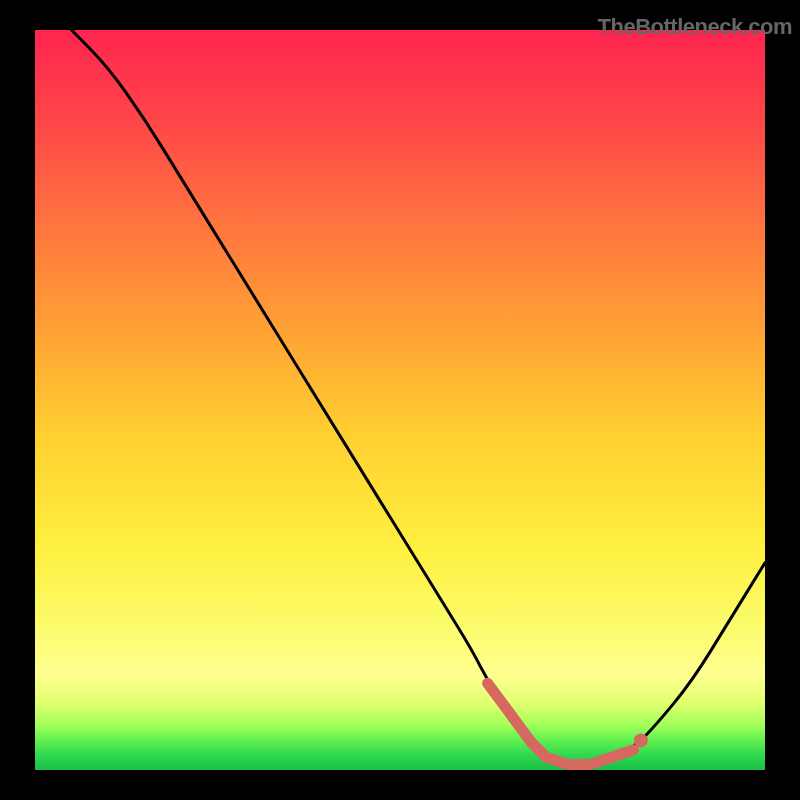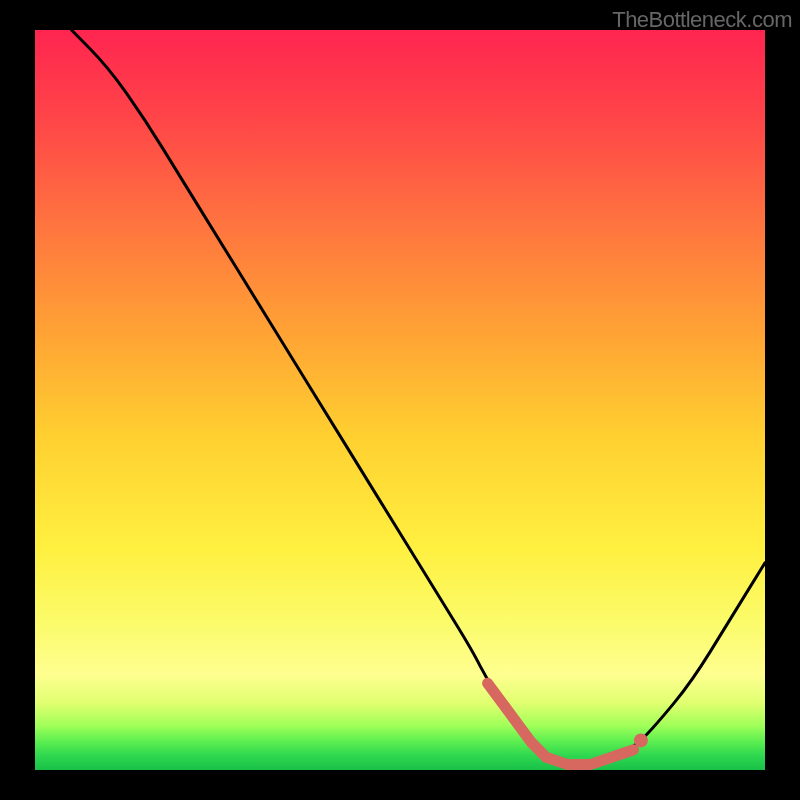--- a/index.html
+++ b/index.html
@@ -1,18 +1,18 @@
 <!DOCTYPE html>
 <html><head>
   <meta charset="utf-8">
   <style>
     * { margin: 0; padding: 0; box-sizing: border-box; }
     body { background: #000; width: 800px; height: 800px; overflow: hidden; font-family: Arial, sans-serif; }
     .container { width: 800px; height: 800px; position: relative; background: #000; }
-    .watermark { position: absolute; top: 7px; right: 8px; color: #666; font-size: 22px; font-weight: normal; z-index: 10; letter-spacing: -0.5px; }
+    .watermark { position: absolute; top: 14px; right: 8px; color: #666; font-size: 22px; font-weight: bold; z-index: 10; letter-spacing: -0.5px; }
     .chart-area { position: absolute; left: 35px; top: 30px; width: 730px; height: 740px; }
     .gradient-bg { position: absolute; left: 0; top: 0; width: 100%; height: 100%; }
     .curve-layer { position: absolute; left: 0; top: 0; width: 100%; height: 100%; pointer-events: none; }
   </style>
 </head>
 <body>
 
 <div class="container">
   <div class="watermark">TheBottleneck.com</div>
 

